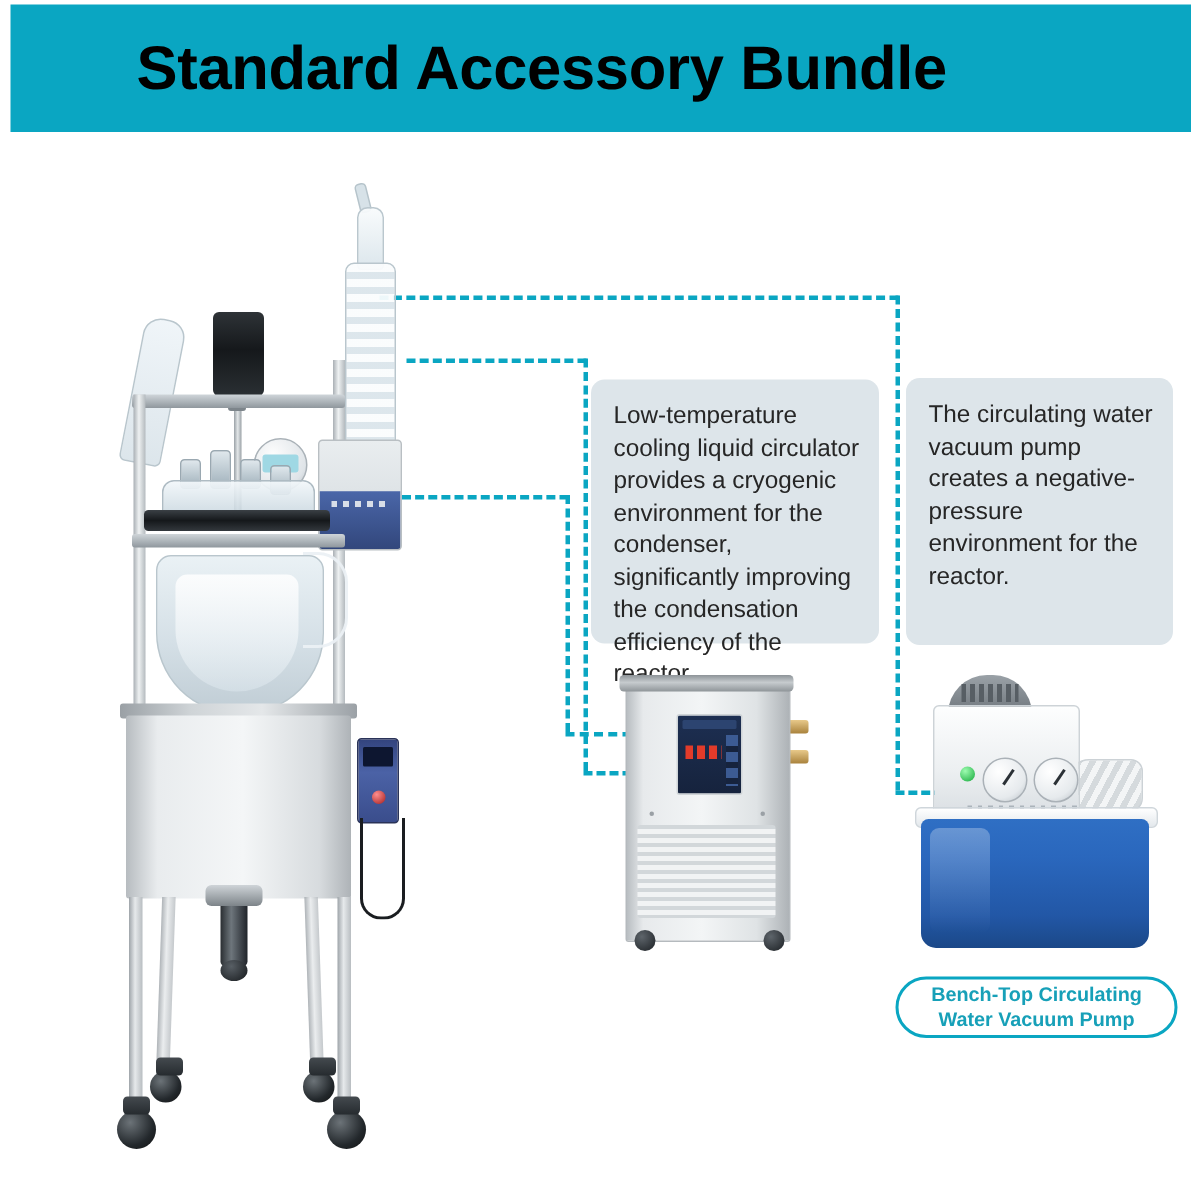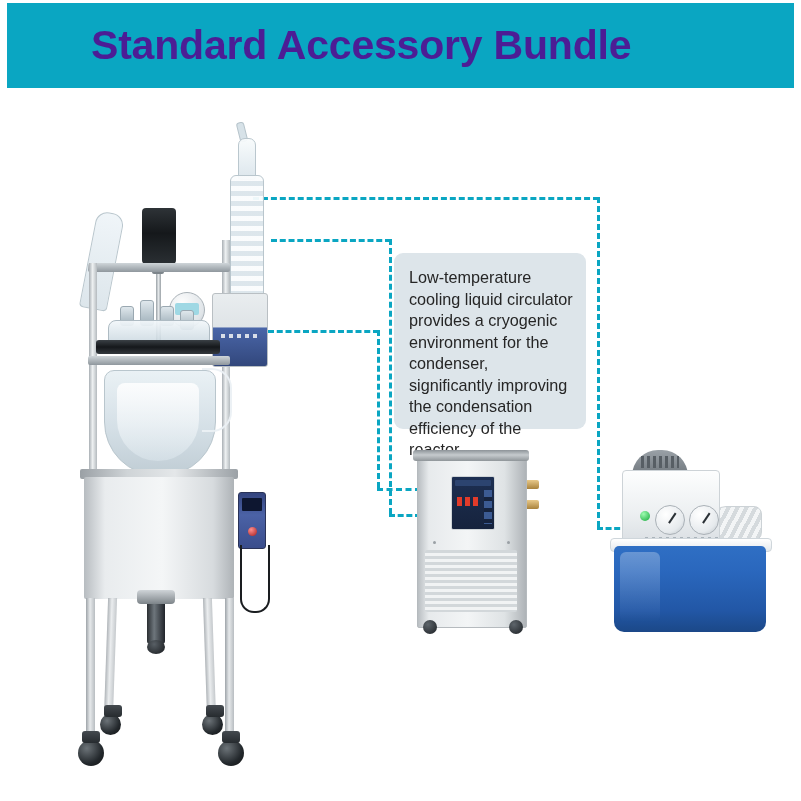--- a/index.html
+++ b/index.html
@@ -3,21 +3,21 @@
 <meta charset="utf-8">
 <title>Standard Accessory Bundle</title>
 <style>
   html,body{margin:0;padding:0;background:#ffffff;}
   body{width:801px;height:801px;overflow:hidden;font-family:"Liberation Sans",sans-serif;}
   #page{position:relative;width:801px;height:801px;background:#fff;}
 
   
   .banner{position:absolute;left:7px;top:3px;width:787px;height:85px;background:var(--teal);
           display:flex;align-items:center;}
-  .banner-title{color:#4c1d95;font-size:41px;font-weight:bold;letter-spacing:-0.2px;
+  .banner-title{color:#000000;font-size:41px;font-weight:bold;letter-spacing:-0.2px;
                 margin-left:84px;line-height:1;font-family:"Liberation Sans",sans-serif;}
 
   
   .callout{position:absolute;background:#dde5ea;border-radius:9px;box-sizing:border-box;
            padding:14px 13px 10px 15px;color:#262626;font-size:16.2px;line-height:1.33;}
   #callout-chiller{left:394px;top:253px;width:192px;height:176px;}
   #callout-pump{left:604px;top:252px;width:178px;height:178px;}
 
   
   .pill{position:absolute;box-sizing:border-box;border:2px solid var(--teal);border-radius:22px;
@@ -189,20 +189,21 @@
   <div class="dash-h" style="left:271px;top:239px;width:120px;"></div>
   <div class="dash-v" style="left:389px;top:239px;height:275px;"></div>
   <div class="dash-h" style="left:389px;top:514px;width:32px;"></div>
 
   <div class="dash-h" style="left:268px;top:330px;width:111px;"></div>
   <div class="dash-v" style="left:377px;top:330px;height:158px;"></div>
   <div class="dash-h" style="left:377px;top:488px;width:44px;"></div>
 
   <div class="callout" id="callout-chiller" style="background: rgb(221, 229, 234);">Low-temperature cooling liquid circulator provides a cryogenic environment for the condenser, significantly improving the condensation efficiency of the reactor.</div>
 
+  <div class="callout" id="callout-pump" style="background: rgb(221, 229, 234);">The circulating water vacuum pump creates a negative-pressure environment for the reactor.</div>
 
   <div class="art" id="reactor">
     <div class="r-condnek"></div>
     <div class="r-condtop"></div>
     <div class="r-cond"></div>
     <div class="r-motor"></div>
     <div class="r-funnel"></div>
     <div class="r-post post2"></div>
     <div class="r-rail rail1"></div>
     <div class="r-post post1"></div>
@@ -269,14 +270,20 @@
       <div class="pp-strip"></div>
       <div class="pp-valve v1"></div>
       <div class="pp-valve v2"></div>
       <div class="pp-valve v3"></div>
     </div>
     <div class="pp-rim"></div>
     <div class="pp-tank"></div>
   </div>
 
 
+  <div class="pill" id="pill-pump" style="color: rgb(23, 160, 184);">
+    <div>
+      <span>Bench-Top Circulating</span>
+      <span>Water Vacuum Pump</span>
+    </div>
+  </div>
 
 </div>
 
 </body></html>

